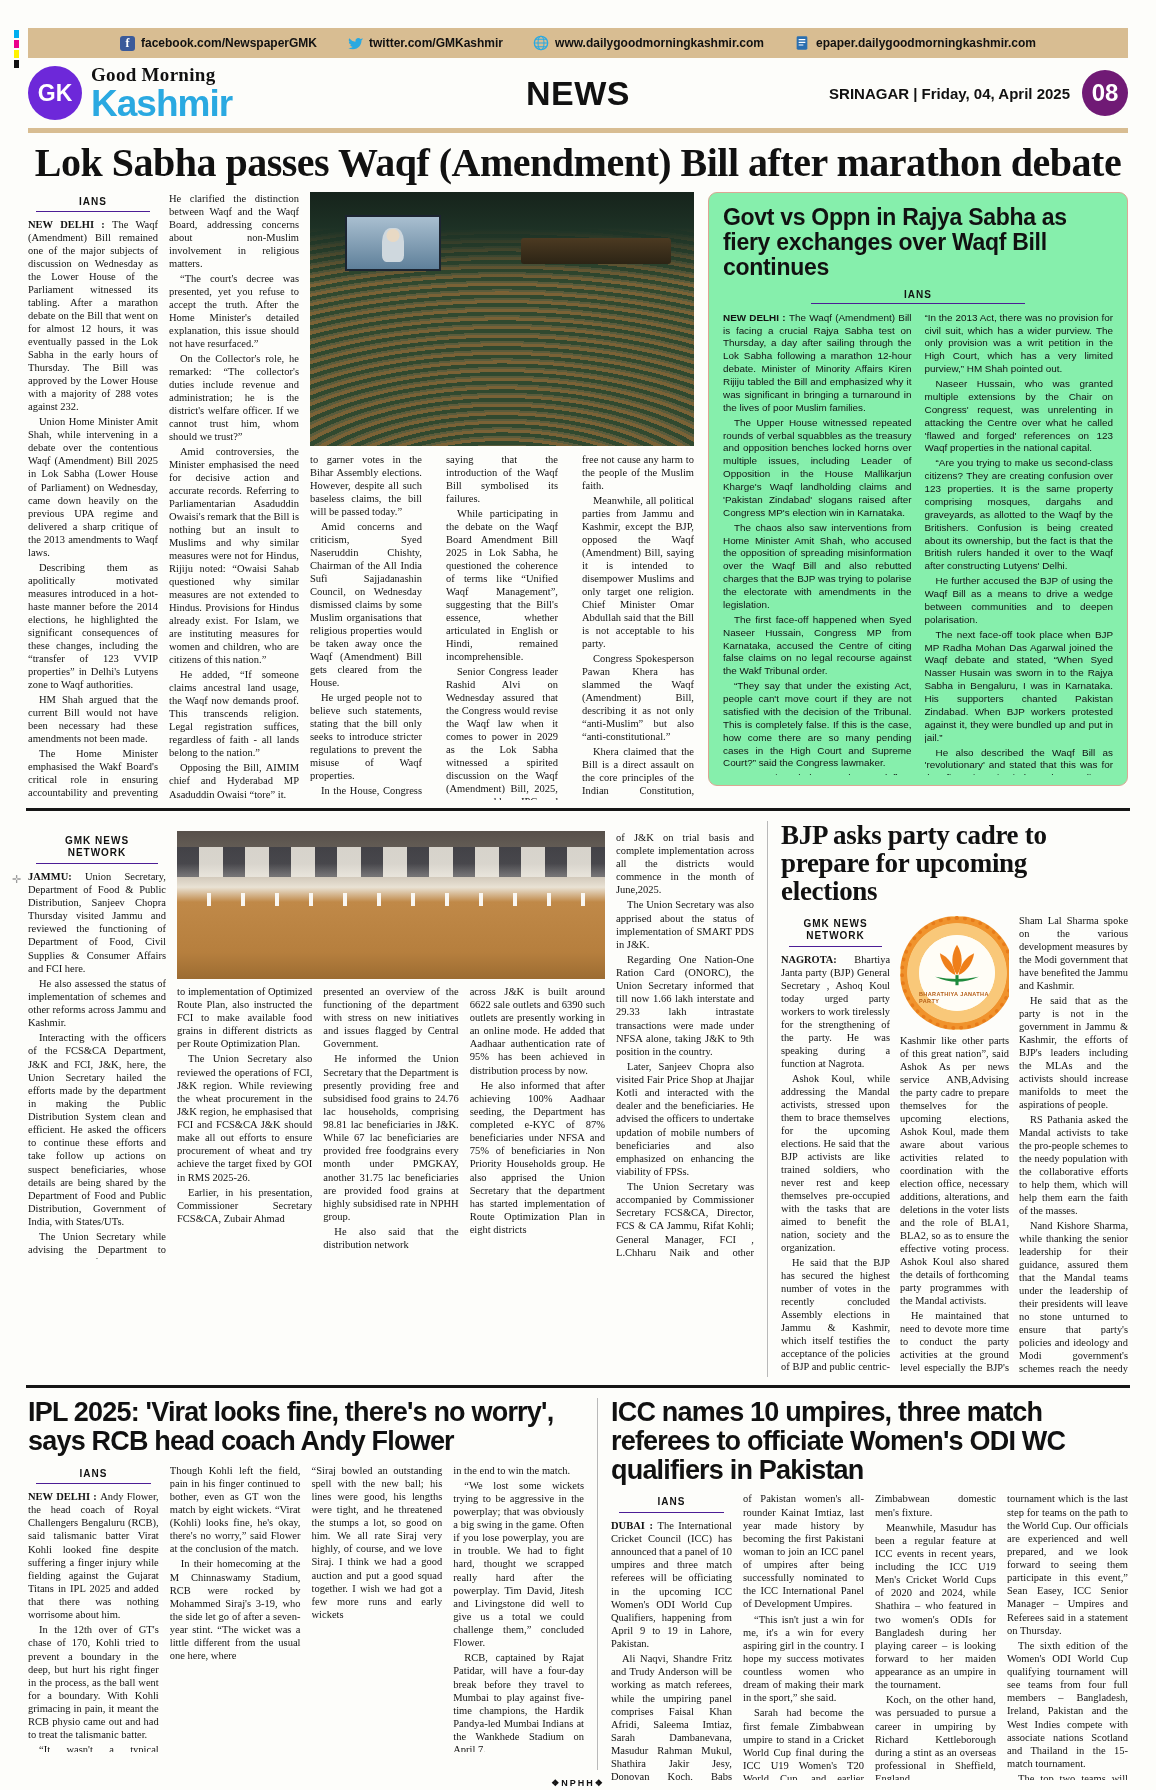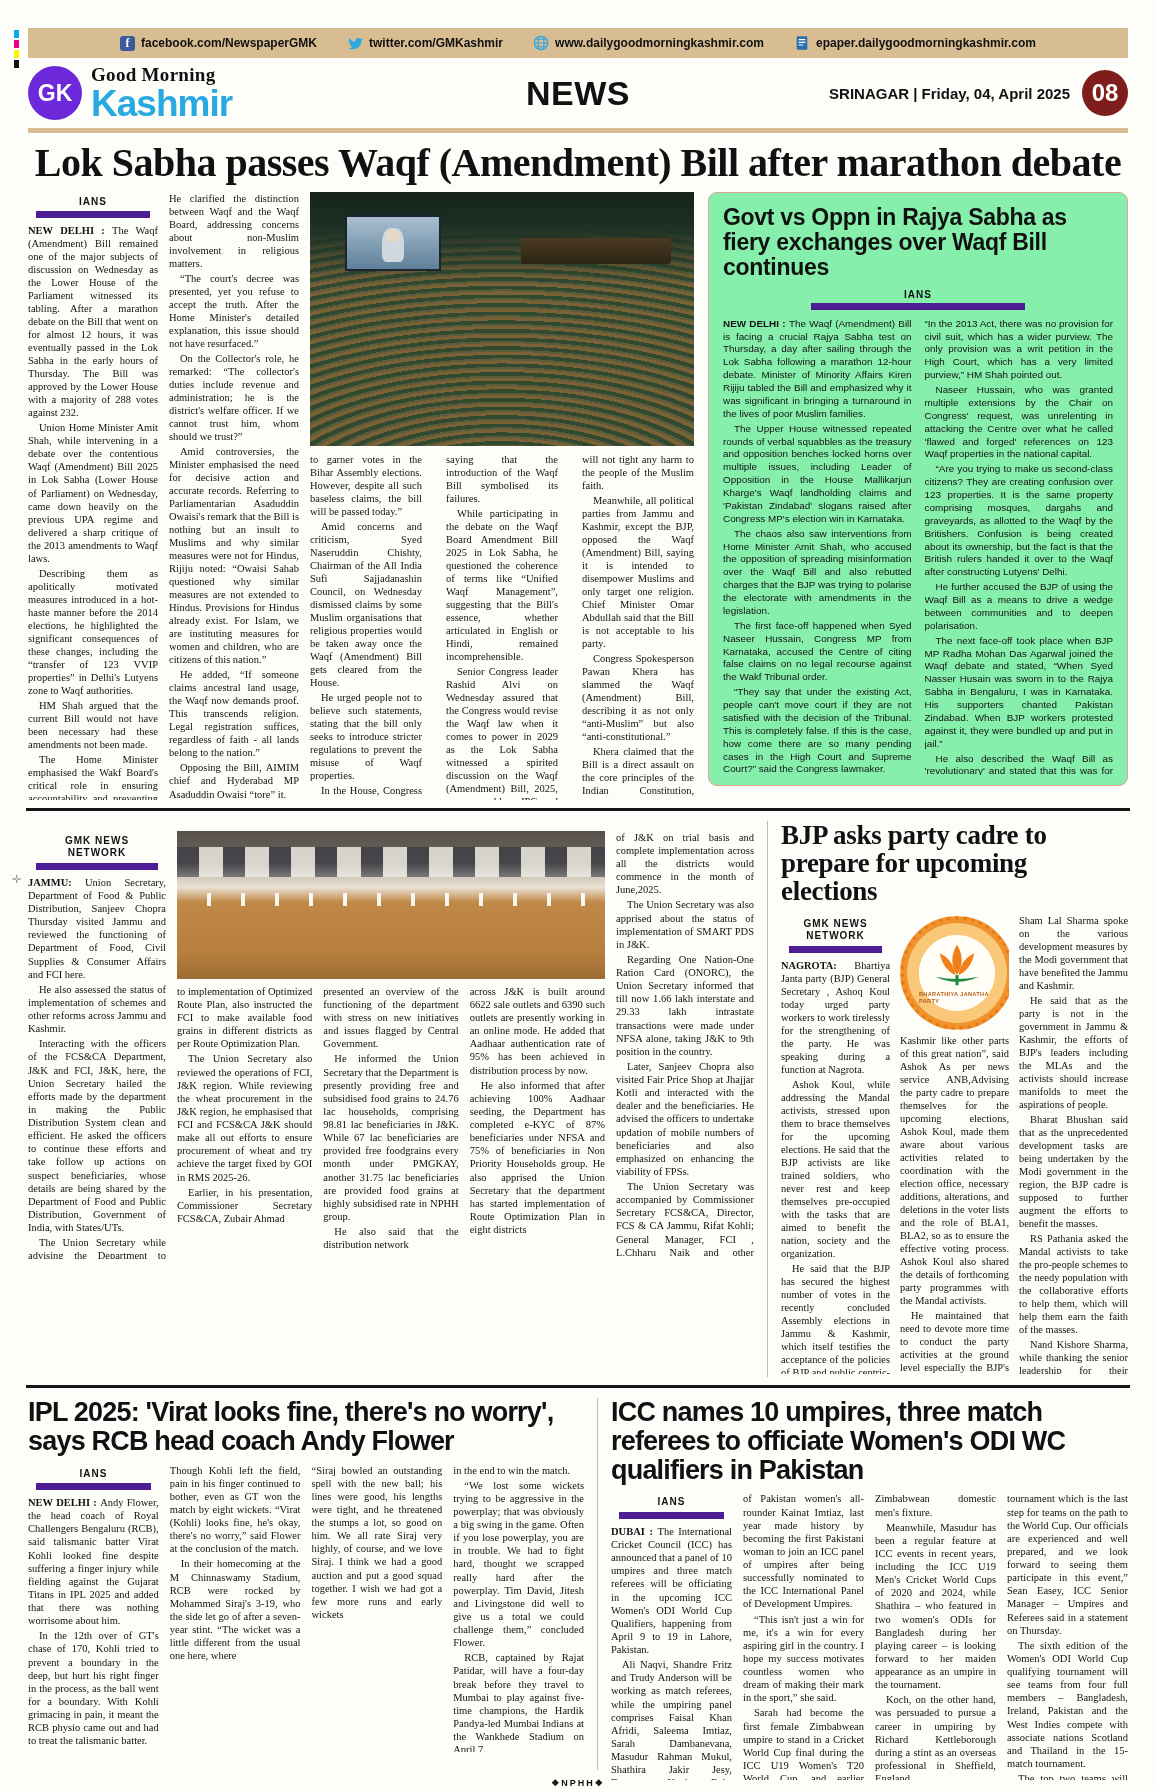--- a/index.html
+++ b/index.html
@@ -26,28 +26,28 @@
                display:flex; align-items:center; justify-content:center;
                font-family:Liberation Sans, sans-serif; font-weight:700; font-size:23px; }
   .mast-titles { line-height:1; }
   .mast-top { font-family:"Liberation Serif", serif; font-weight:700; font-size:19px; letter-spacing:.3px; }
   .mast-main { font-family:"Liberation Sans", sans-serif; font-weight:800; font-size:37px;
                color:#2aa9e1; letter-spacing:-1px; margin-top:1px; }
   .mast-center { flex:1; text-align:center; font-family:"Liberation Sans", sans-serif;
                  font-weight:900; font-size:34px; letter-spacing:.5px; }
   .mast-right { width:360px; display:flex; align-items:center; justify-content:flex-end; gap:12px; }
   .edition { font-family:"Liberation Sans", sans-serif; font-weight:700; font-size:15px; }
-  .pagenum-circle { width:46px; height:46px; border-radius:50%; background:#7f1d1d; color:#fff;
+  .pagenum-circle { width:46px; height:46px; border-radius:50%; background:#701a75; color:#fff;
                     display:flex; align-items:center; justify-content:center;
                     font-family:"Liberation Sans", sans-serif; font-weight:700; font-size:24px; }
   .tanrule { margin:4px 28px 0; height:5px; background:#d8bd92; }
 
   
   .byline { font-family:"Liberation Sans", sans-serif; font-weight:700; font-size:10px;
-            letter-spacing:1px; text-align:center; padding:2px 0 3px; border-bottom:7px solid #4c1d95;
+            letter-spacing:1px; text-align:center; padding:2px 0 3px; border-bottom:1px solid #4c1d95;
             margin:2px 8px 6px; }
   .colbody { text-align:justify; }
   .colbody p { margin:0 0 2px; text-indent:11px; }
   .colbody p:first-child { text-indent:0; }
   .c { overflow:hidden; }
 
   
   .lead-headline { margin:10px 28px 0; font-family:"Liberation Serif", serif; font-weight:700;
                    font-size:40px; letter-spacing:-.5px; text-align:center; line-height:1.02; }
   .lead-row { margin:8px 28px 0; height:608px; display:flex; gap:14px; }
@@ -211,21 +211,21 @@
               <p>He urged people not to believe such statements, stating that the bill only seeks to introduce stricter regulations to prevent the misuse of Waqf properties.</p>
               <p>In the House, Congress Lok Sabha MP Gaurav Gogoi strongly opposed the Bill, calling it an “attack” on Parliament and the Constitution.</p>
             </div>
           <div class="c colbody">
               <p>saying that the introduction of the Waqf Bill symbolised its failures.</p>
               <p>While participating in the debate on the Waqf Board Amendment Bill 2025 in Lok Sabha, he questioned the coherence of terms like “Unified Waqf Management”, suggesting that the Bill's essence, whether articulated in English or Hindi, remained incomprehensible.</p>
               <p>Senior Congress leader Rashid Alvi on Wednesday assured that the Congress would revise the Waqf law when it comes to power in 2029 as the Lok Sabha witnessed a spirited discussion on the Waqf (Amendment) Bill, 2025, as proposed by a JPC, and tabled by Kiren Rijiju for consideration and passage.</p>
               <p>National Commission for Minorities (NCM) chairman Iqbal Singh Lalpura extended support to the Waqf (Amendment) Bill on Wednesday, as Lok Sabha held a marathon discussion on the contentious legislation.</p>
             </div>
           <div class="c colbody">
-              <p>will not tight any harm to the people of the Muslim faith.</p>
+              <p>free not cause any harm to the people of the Muslim faith.</p>
               <p>Meanwhile, all political parties from Jammu and Kashmir, except the BJP, opposed the Waqf (Amendment) Bill, saying it is intended to disempower Muslims and only target one religion. Chief Minister Omar Abdullah said that the Bill is not acceptable to his party.</p>
               <p>Congress Spokesperson Pawan Khera has slammed the Waqf (Amendment) Bill, describing it as not only “anti-Muslim” but also “anti-constitutional.”</p>
               <p>Khera claimed that the Bill is a direct assault on the core principles of the Indian Constitution, particularly those envisioned by B.R. Ambedkar - “equality, federalism, and minority rights.”</p>
             </div>
         </div>
       </div>
     </div>
 
     <div class="rs-box">
       <div class="rs-title">Govt vs Oppn in Rajya Sabha as fiery exchanges over Waqf Bill continues</div>
@@ -321,21 +321,20 @@
             </div>
           </div>
           <div class="colbody">
               <p>Kashmir like other parts of this great nation”, said Ashok As per news service ANB,Advising the party cadre to prepare themselves for the upcoming elections, Ashok Koul, made them aware about various activities related to coordination with the election office, necessary additions, alterations, and deletions in the voter lists and the role of BLA1, BLA2, so as to ensure the effective voting process. Ashok Koul also shared the details of forthcoming party programmes with the Mandal activists.</p>
               <p>He maintained that need to devote more time to conduct the party activities at the ground level especially the BJP's foundation Day on 6th April, and Samrasta Diwas on the birth anniversary of Bharat Ratna Dr. BR Ambedkar on 14th April involving the prominent figures from the society.</p>
             </div>
         </div>
         <div class="c colbody">
             <p>Sham Lal Sharma spoke on the various development measures by the Modi government that have benefited the Jammu and Kashmir.</p>
             <p>He said that as the party is not in the government in Jammu &amp; Kashmir, the efforts of BJP's leaders including the MLAs and the activists should increase manifolds to meet the aspirations of people.</p>
-            <p>Bharat Bhushan said that as the unprecedented development tasks are being undertaken by the Modi government in the region, the BJP cadre is supposed to further augment the efforts to benefit the masses.</p>
             <p>RS Pathania asked the Mandal activists to take the pro-people schemes to the needy population with the collaborative efforts to help them, which will help them earn the faith of the masses.</p>
             <p>Nand Kishore Sharma, while thanking the senior leadership for their guidance, assured them that the Mandal teams under the leadership of their presidents will leave no stone unturned to ensure that party's policies and ideology and Modi government's schemes reach the needy section of society. ANB</p>
           </div>
       </div>
     </div>
   </div>
 
   <div class="divider"></div>
 
   <div class="bottom-row">

